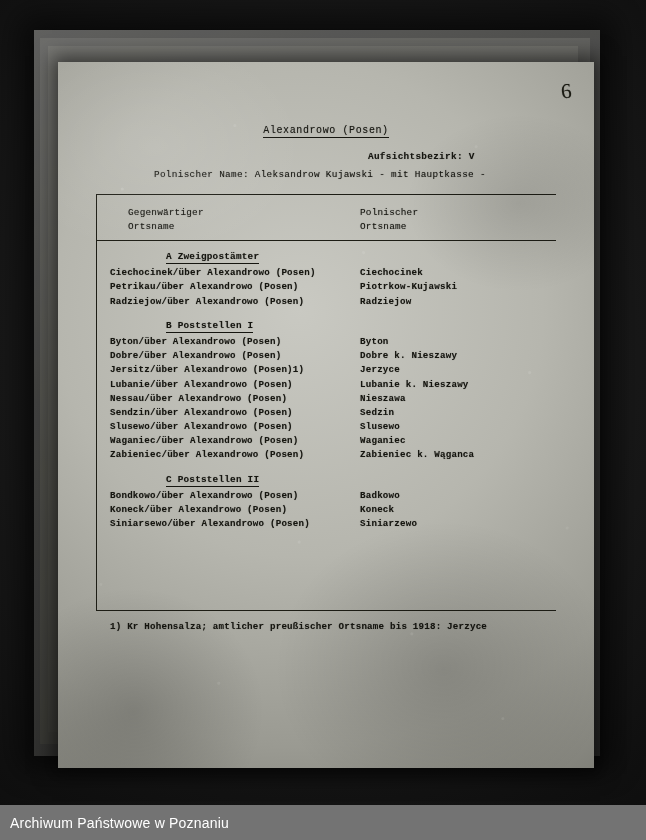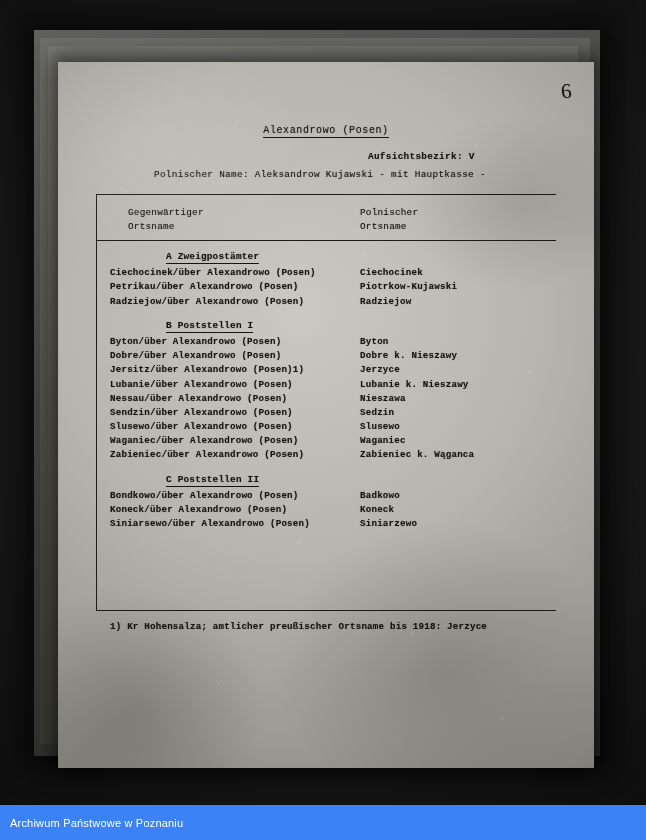--- a/index.html
+++ b/index.html
@@ -236,24 +236,24 @@
     letter-spacing: 0.2px;
   }
 
   
   .archive-bar {
     position: absolute;
     left: 0;
     bottom: 0;
     width: 646px;
     height: 35px;
-    background: #3b82f6;
+    background: #737373;
     color: #ffffff;
     font-family: "Liberation Sans", sans-serif;
-    font-size: 11px;
+    font-size: 14px;
     display: flex;
     align-items: center;
     padding-left: 10px;
     box-sizing: border-box;
     letter-spacing: 0.2px;
   }
 </style>
 </head>
 <body>
 

